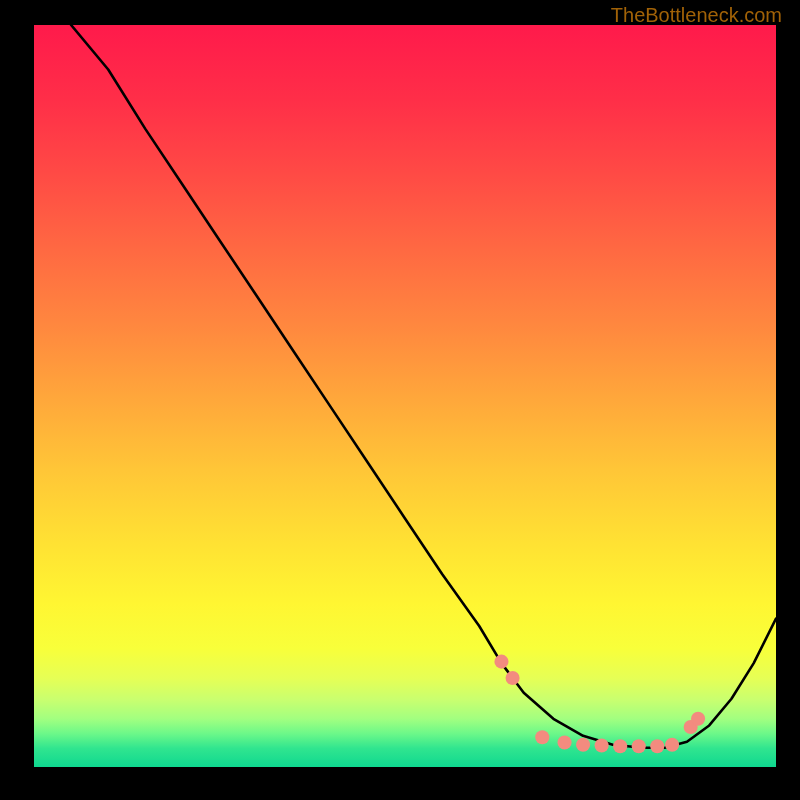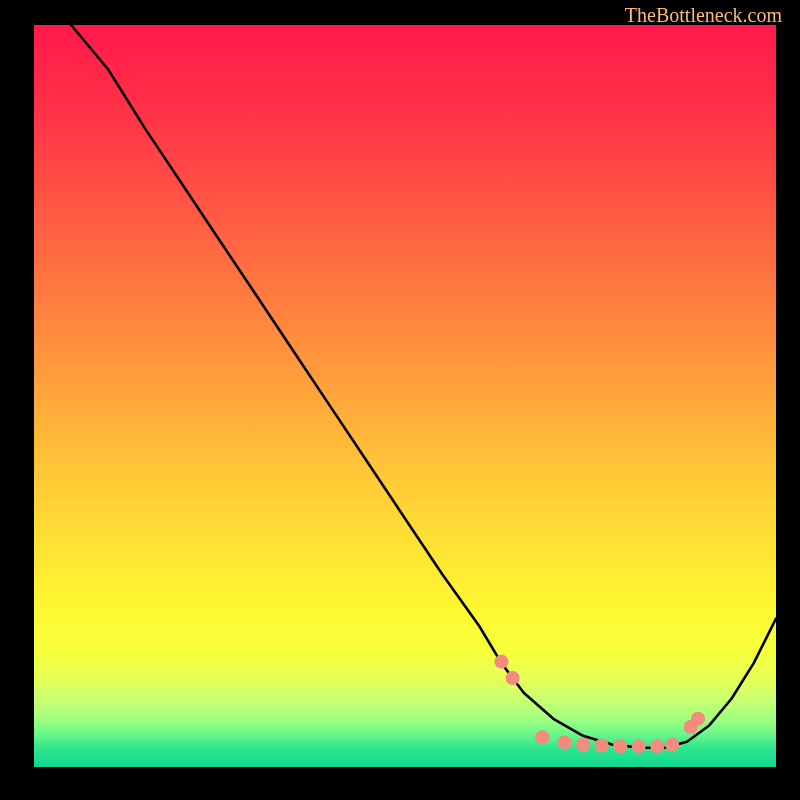--- a/index.html
+++ b/index.html
@@ -31,23 +31,23 @@
   .curve-svg {
     position: absolute;
     inset: 0;
     width: 100%;
     height: 100%;
   }
   .watermark {
     position: absolute;
     top: 4px;
     right: 18px;
-    color: #fdba74;
+    color: #a16207;
     font-size: 20px;
-    font-family: Liberation Serif, serif;
+    font-family: Liberation Sans, sans-serif;
   }
 </style>
 </head>
 <body>
 
 <div class="frame">
 
   <div class="plot-wrap">
     <svg class="gradient" viewBox="0 0 100 100" preserveAspectRatio="none">
       <defs>

